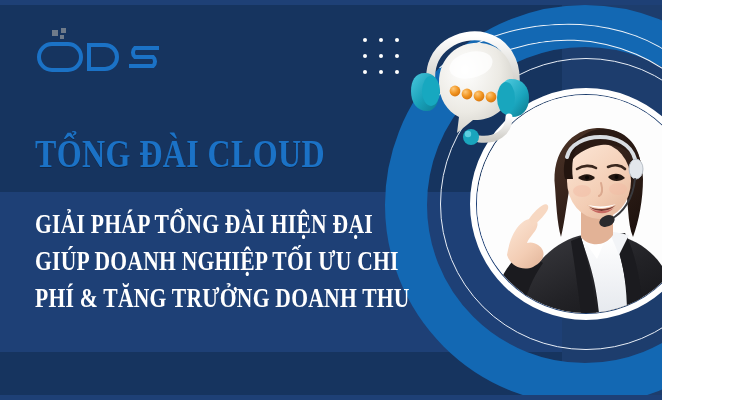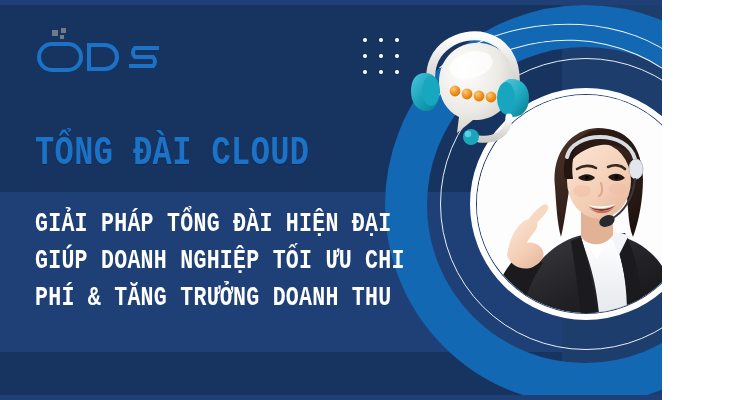--- a/index.html
+++ b/index.html
@@ -1,20 +1,20 @@
 <!DOCTYPE html>
 <html><head>
 <meta charset="utf-8">
 <style>
   html,body{margin:0;padding:0;background:#ffffff;}
   *{box-sizing:border-box;}
   .banner{
     position:relative;width:662px;height:400px;overflow:hidden;
     background:#16345f;
-    font-family:Liberation Mono, monospace;
+    font-family:Liberation Serif, serif;
   }
 
   
   .bg-base{position:absolute;inset:0;background:#16345f;}
   .bg-top-strip{position:absolute;left:0;top:0;width:750px;height:5px;background:#1e4076;}
   .bg-bottom-strip{position:absolute;left:0;bottom:0;width:750px;height:5px;background:#1e4076;}
   .bg-right-col{position:absolute;left:562px;top:0;width:188px;height:400px;background:#1d3d6d;}
   .bg-mid-panel{position:absolute;left:0;top:192px;width:562px;height:160px;background:#1e4076;}
   .bg-dark-left{position:absolute;left:0;top:0;width:290px;height:192px;background:#16345f;}
 

